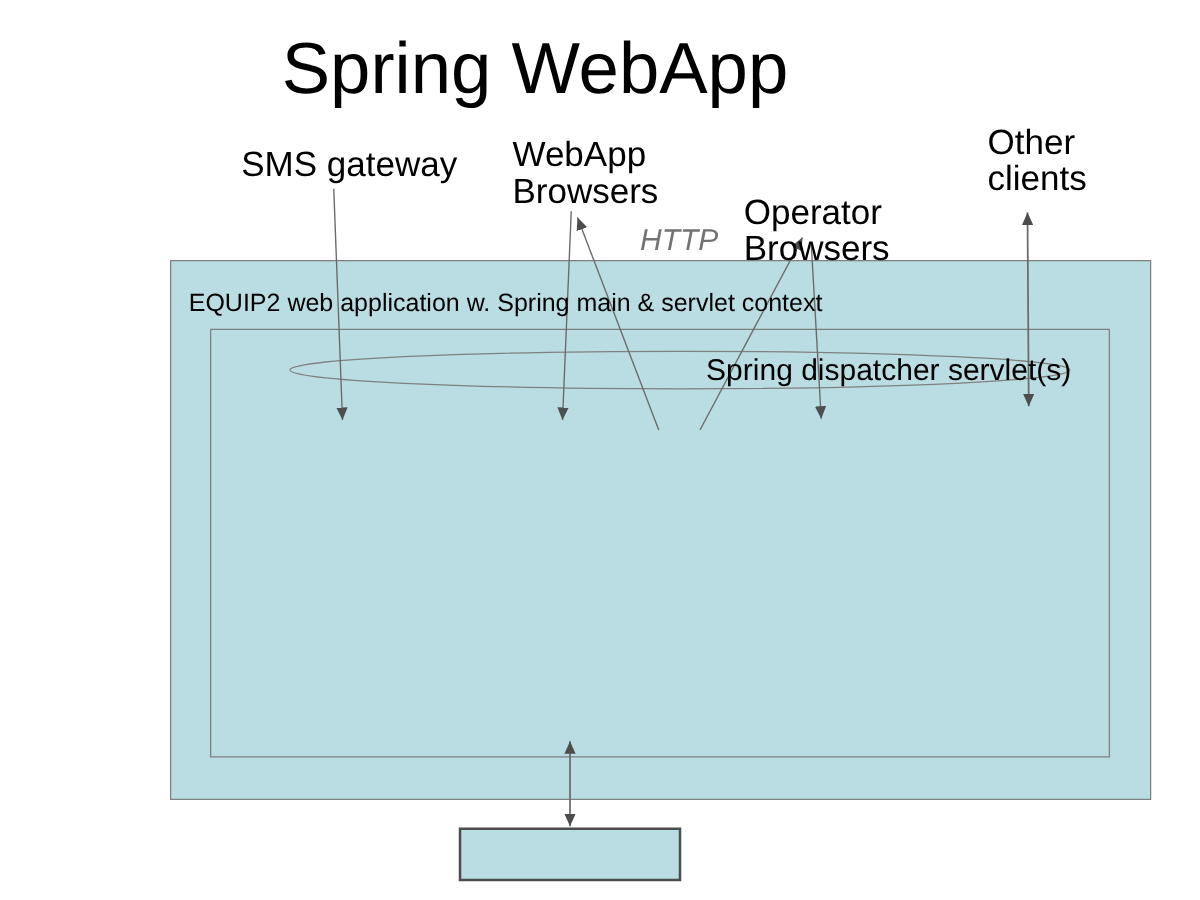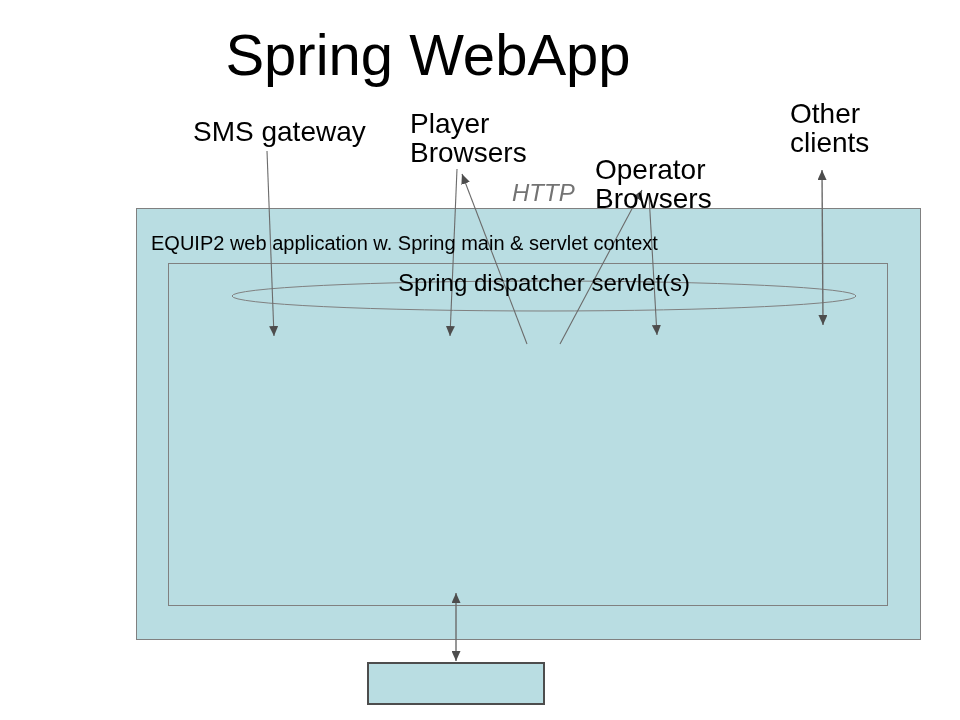--- a/index.html
+++ b/index.html
@@ -51,23 +51,23 @@
     color: #737373;
   }
   .equip {
     left: 151px;
     top: 229px;
     font-size: 20px;
     line-height: 29px;
   }
   .dispatcher {
     left: 231px;
-    top: 268px;
+    top: 282px;
     width: 626px;
-    text-align: center;
+    text-align: right;
     font-size: 24px;
     line-height: 29px;
   }
 </style>
 </head>
 <body>
 
 <div class="slide">
 
   <svg class="diagram" width="960" height="720" viewBox="0 0 960 720">
@@ -96,21 +96,21 @@
       <line x1="649" y1="195" x2="657" y2="335" marker-end="url(#ah-end)"></line>
       <line stroke-width="1.4" x1="822" y1="170" x2="823" y2="325" marker-start="url(#ah-start)" marker-end="url(#ah-end)"></line>
       <line stroke-width="1.4" x1="456" y1="593" x2="456" y2="661" marker-start="url(#ah-start)" marker-end="url(#ah-end)"></line>
     </g>
   </svg>
 
   <div class="txt title">Spring WebApp</div>
 
   <div class="txt lbl sms">SMS gateway</div>
 
-  <div class="txt lbl player">Player
+  <div class="txt lbl player">WebApp
 Browsers</div>
 
   <div class="txt http">HTTP</div>
 
   <div class="txt lbl operator">Operator
 Browsers</div>
 
   <div class="txt lbl other">Other
 clients</div>
 

